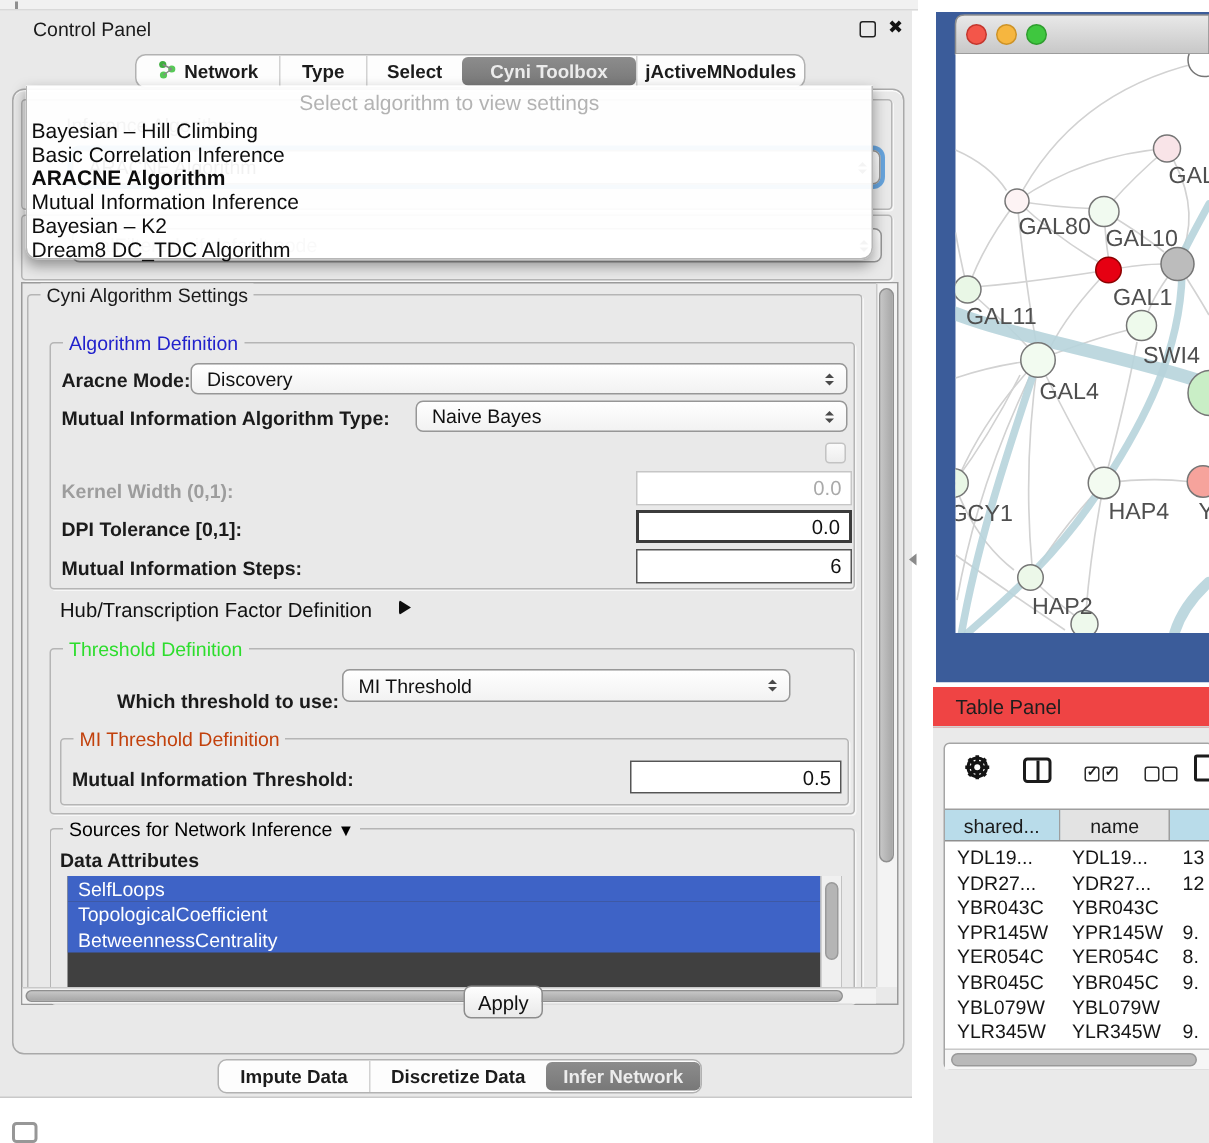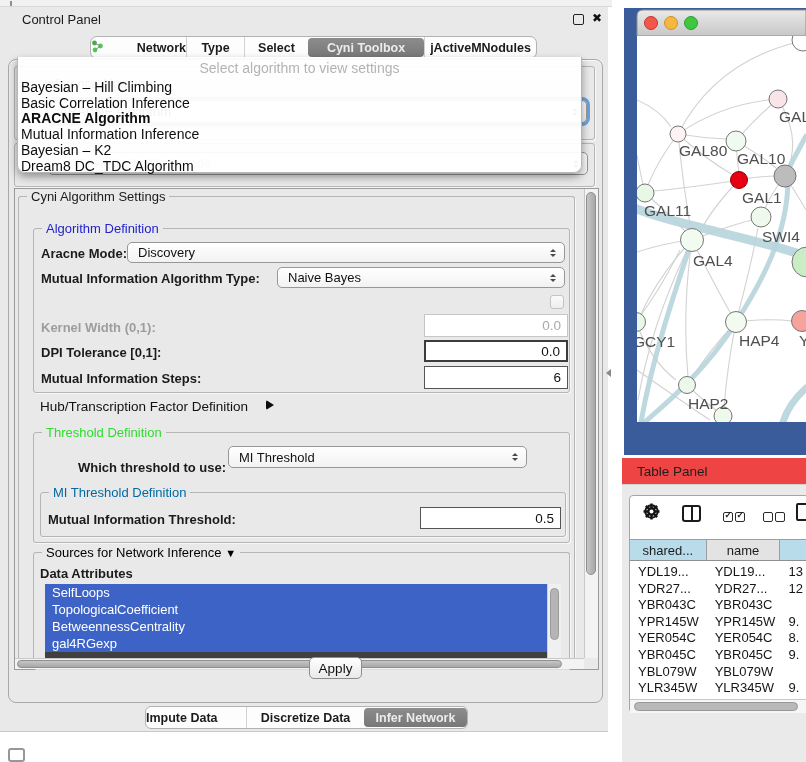--- a/index.html
+++ b/index.html
@@ -11,21 +11,21 @@
   #cp { left:0; top:0; width:608px; height:732px; background:#e9e9e9; border-bottom:1px solid #c9c9c9;}
   #topstrip { left:0; top:0; width:612px; height:7px; background:#f1f1f1; border-bottom:1px solid #d9d9d9; }
   #topstrip-tick { left:10px; top:1px; width:2px; height:5px; background:#8f8f8f; }
   #cp-title { left:22px; top:12px; font-size:13px; color:#1a1a1a; }
   #cp-float { left:573px; top:14px; width:11px; height:11px; border:1.5px solid #222; border-radius:2px; }
   #cp-close { left:592px; top:11px; font-size:12px; color:#111; }
 
   
   #tabbar { left:90px; top:36px; width:447px; height:23px; background:#fdfdfd; border:1px solid #b2b2b2; border-radius:7px; display:flex; align-items:stretch; overflow:hidden; }
   .tab { display:flex; align-items:center; justify-content:center; font-size:12.5px; font-weight:bold; color:#1c1c1c; border-left:1px solid #d2d2d2; white-space:nowrap; }
-  .tab:first-child { border-left:none;justify-content:space-between; }
+  .tab:first-child { border-left:none; }
   .tab.sel { background:linear-gradient(#8c8c8c,#787878); color:#ececec; border-radius:4px; margin:1px 0; border-left:none; }
   .tab .ticon { margin-right:5px; display:inline-block; }
 
   
   #panelbox { left:8px; top:59px; width:595px; height:644px; border:1px solid #a9a9a9; border-radius:8px; box-shadow:inset 0 1px 0 rgba(255,255,255,.8); }
 
   
   .groupbox { border:1px solid #b5b5b5; border-radius:3px; box-shadow:1px 1px 0 rgba(255,255,255,.65); }
   .gtitle { position:absolute; top:-8px; left:8px; background:#e9e9e9; padding:0 4px; font-size:13px; white-space:nowrap; }
   .combo { background:linear-gradient(#ffffff,#f2f2f2); border:1px solid #979797; border-radius:5px; font-size:13px; color:#111; display:flex; align-items:center; padding-left:10px; }
@@ -170,34 +170,33 @@
 
   <div class="abs groupbox" style="left:33px; top:432px; width:537px; height:111px;">
     <span class="gtitle" style="color:#2ddd2d;">Threshold Definition</span>
   </div>
   <div class="lab" style="left:78px; top:460px;">Which threshold to use:</div>
   <div class="abs combo" style="left:228px; top:446px; width:299px; height:22px;">
     <span>MI Threshold</span>
     <span class="spin"></span>
   </div>
   <div class="abs groupbox" style="left:40px; top:492px; width:526px; height:45px;">
-    <span class="gtitle" style="color:#0369a1;">MI Threshold Definition</span>
+    <span class="gtitle" style="color:#c2410c;">MI Threshold Definition</span>
   </div>
   <div class="lab" style="left:48px; top:512px;">Mutual Information Threshold:</div>
   <div class="inp" style="left:420px; top:507px; width:141px; height:22px; border:1.5px solid #555;">0.5</div>
 
   <div class="abs groupbox" style="left:33px; top:552px; width:537px; height:117px; border-bottom:none;">
     <span class="gtitle"><span>Sources for Network Inference</span> <span style="font-size:11px;">▼</span></span>
   </div>
   <div class="lab" style="left:40px; top:566px;">Data Attributes</div>
   <div id="attr-list" class="abs">
       <div class="attr-item" style="background: rgb(62, 99, 198);">SelfLoops</div>
       <div class="attr-item" style="background: rgb(62, 99, 198);">TopologicalCoefficient</div>
       <div class="attr-item" style="background: rgb(62, 99, 198);">BetweennessCentrality</div>
-      <div class="attr-item" style="background: rgb(62, 99, 198);">gal4RGexp</div>
     </div>
   <div id="attr-vscroll" class="abs"></div>
   <div id="attr-vthumb" class="abs"></div>
 
   <div id="vscroll" class="abs"></div>
   <div id="vthumb" class="abs"></div>
   <div id="hscroll" class="abs"></div>
   <div id="hthumb" class="abs"></div>
 
   <div id="apply-btn" class="abs">Apply</div>

